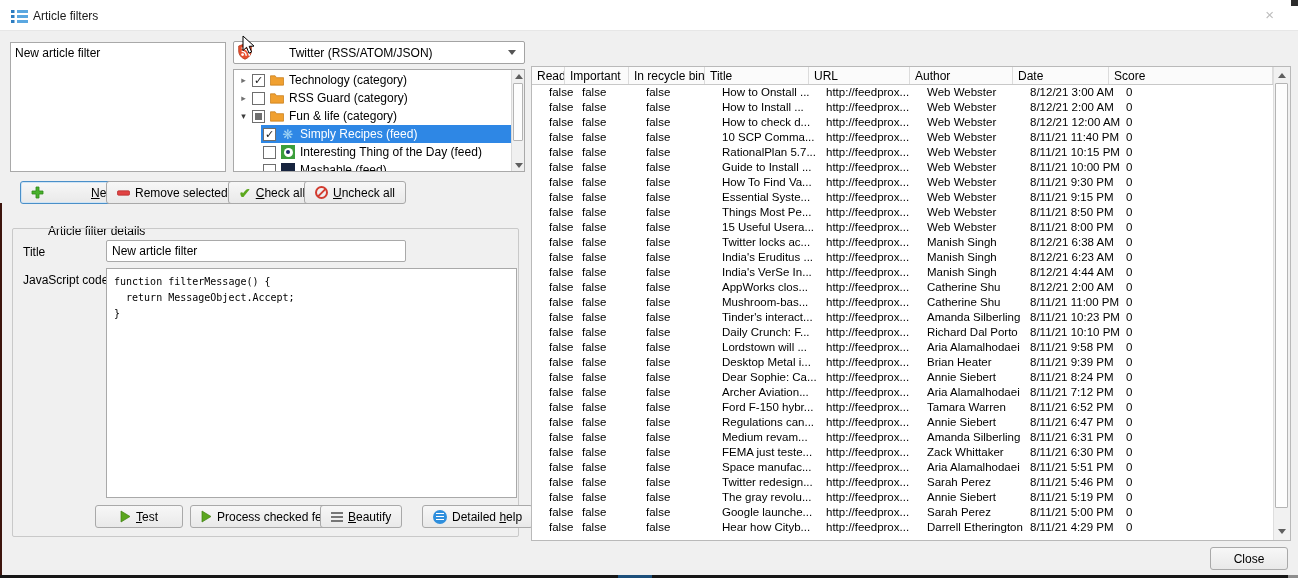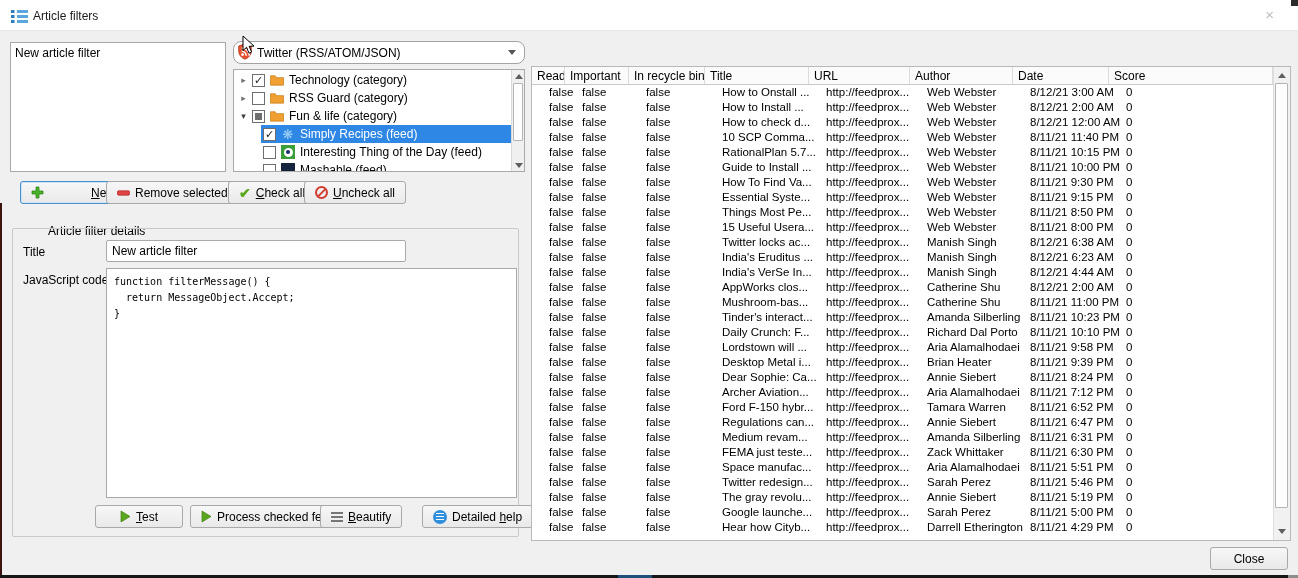--- a/index.html
+++ b/index.html
@@ -25,21 +25,21 @@
   .btn { position:absolute; display:inline-flex; align-items:center; justify-content:center; gap:5px; height:23px;
          background:linear-gradient(#f7f7f7,#e9e9e9); border:1px solid #a9a9a9; border-radius:3px;
          padding:0 10px; font-size:12px; white-space:nowrap; cursor:default; }
   .btn.default { border-color:#4a8fc8; box-shadow:inset 0 0 0 1px #cfe4f5;gap:47px; }
   u { text-decoration:underline; }
 
   
   .filters-list { position:absolute; left:10px; top:42px; width:216px; height:130px; }
   .filters-list .item { padding:3px 4px; white-space:nowrap; }
 
-  .combo { position:absolute; left:233px; top:41px; width:292px; height:23px; background:#fff; border:1px solid #a3a3a3; border-radius:8px; display:flex; align-items:center; }
+  .combo { position:absolute; left:233px; top:41px; width:292px; height:23px; background:#fff; border:1px solid #a3a3a3; border-radius:2px; display:flex; align-items:center;gap:32px; }
   .combo .cicon { margin-left:3px; }
   .combo .cvalue { margin-left:4px; white-space:nowrap; overflow:hidden; flex:1; }
   .combo .carrow { width:0; height:0; border-left:4px solid transparent; border-right:4px solid transparent; border-top:5px solid #555; margin-right:8px; }
 
   .tree { position:absolute; left:233px; top:69px; width:292px; height:103px; background:#fff; border:1px solid #a9a9a9; overflow:hidden; }
   .tree-rows { position:absolute; left:0; top:1px; right:13px; }
   .tree-row { display:flex; align-items:center; height:18px; padding-left:3px; }
   .tree-row .twisty { width:13px; text-align:center; font-size:9px; color:#707070; flex:0 0 13px; }
   .tree-row .twisty.exp { color:#3c3c3c; }
   .tree-row .ind { flex:0 0 24px; }

